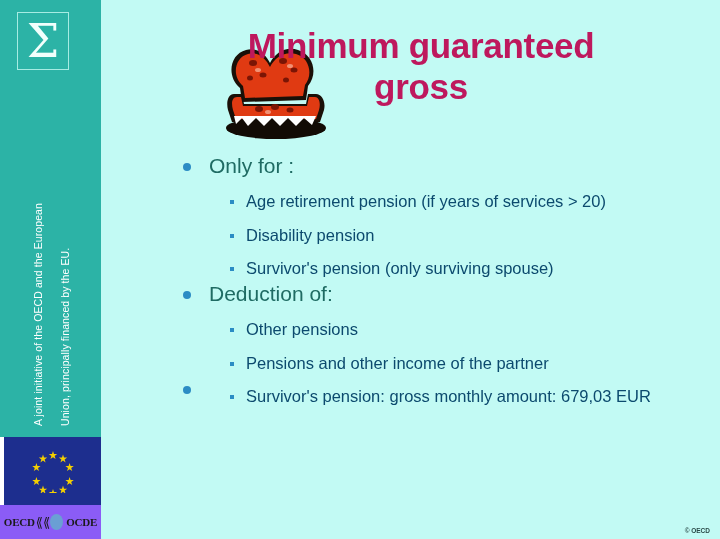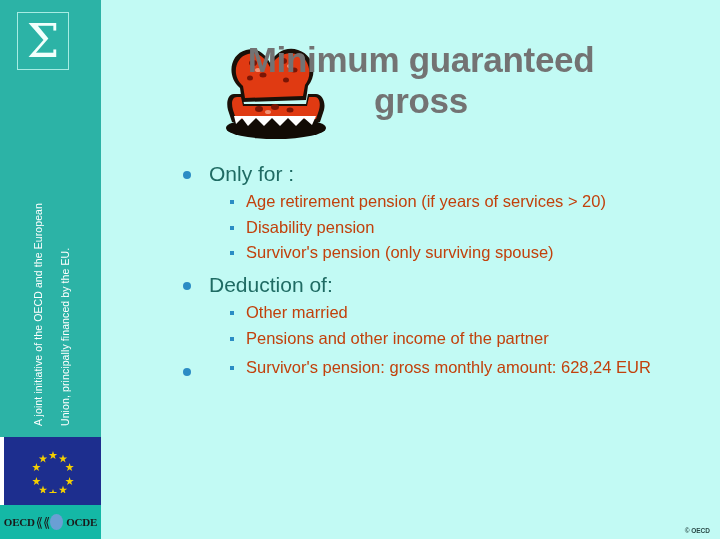--- a/index.html
+++ b/index.html
@@ -96,21 +96,21 @@
     margin-top: -22px;
   }
 
   
   .sb-logo {
     position: absolute;
     left: 0;
     top: 505px;
     width: 101px;
     height: 34px;
-    background: #14b8a6;
+    background: #8b5cf6;
     display: flex;
     align-items: center;
     justify-content: center;
     overflow: hidden;
   }
   .sb-logo-text {
     font-family: "Liberation Serif", serif;
     font-size: 11px;
     font-weight: bold;
     color: #1a1a1a;
@@ -141,24 +141,24 @@
   #title-block {
     position: absolute;
     left: 108px;
     top: 14px;
     width: 612px;
     height: 118px;
   }
   #title-text {
     position: absolute;
     left: 108px;
-    top: 26px;
+    top: 12px;
     width: 410px;
     text-align: center;
-    color: #737373;
+    color: #be185d;
     font-size: 35px;
     font-weight: bold;
     line-height: 1.16;
     font-family: "Liberation Sans", sans-serif;
     letter-spacing: -0.3px;
   }
 
   
   #armchair {
     position: absolute;
@@ -174,39 +174,39 @@
     left: 176px;
     top: 152px;
     width: 540px;
   }
   .lvl1 {
     position: relative;
     padding-left: 33px;
     color: #1f6b63;
     font-size: 21px;
     line-height: 1.30;
-    margin: 8px 0 1px 0;
+    margin: 0 0 1px 0;
     font-family: "Liberation Sans", sans-serif;
   }
   .lvl1 > .b1 {
     position: absolute;
     left: 7px;
     top: 11px;
     width: 8px;
     height: 8px;
     border-radius: 50%;
     background: #2b8cc4;
   }
   .lvl2 {
     position: relative;
     padding-left: 70px;
-    color: #c2410c;
+    color: #0c4a6e;
     font-size: 16.5px;
     line-height: 1.29;
-    margin: 4px 0 1px 0;
+    margin: 12px 0 1px 0;
     font-family: "Liberation Sans", sans-serif;
   }
   .lvl2 > .b2 {
     position: absolute;
     left: 54px;
     top: 9px;
     width: 4px;
     height: 4px;
     background: #2b8cc4;
   }
@@ -316,33 +316,33 @@
     <div class="lvl2">
       <span class="b2"></span>
       <span>Survivor's pension (only surviving spouse)</span>
     </div>
     <div class="lvl1">
       <span class="b1"></span>
       <span>Deduction of:</span>
     </div>
     <div class="lvl2">
       <span class="b2"></span>
-      <span>Other married</span>
+      <span>Other pensions</span>
     </div>
     <div class="lvl2">
       <span class="b2"></span>
       <span>Pensions and other income of the partner</span>
     </div>
     <div class="lvl1">
       <span class="b1"></span>
     </div>
     <div class="lvl2">
       <span class="b2"></span>
     </div>
     <div class="lvl2">
       <span class="b2"></span>
-      <span>Survivor's pension: gross monthly amount: 628,24 EUR</span>
+      <span>Survivor's pension: gross monthly amount: 679,03 EUR</span>
     </div>
   </div>
 
   <div id="copyright">© OECD</div>
 
 </div>
 
 </body></html>

